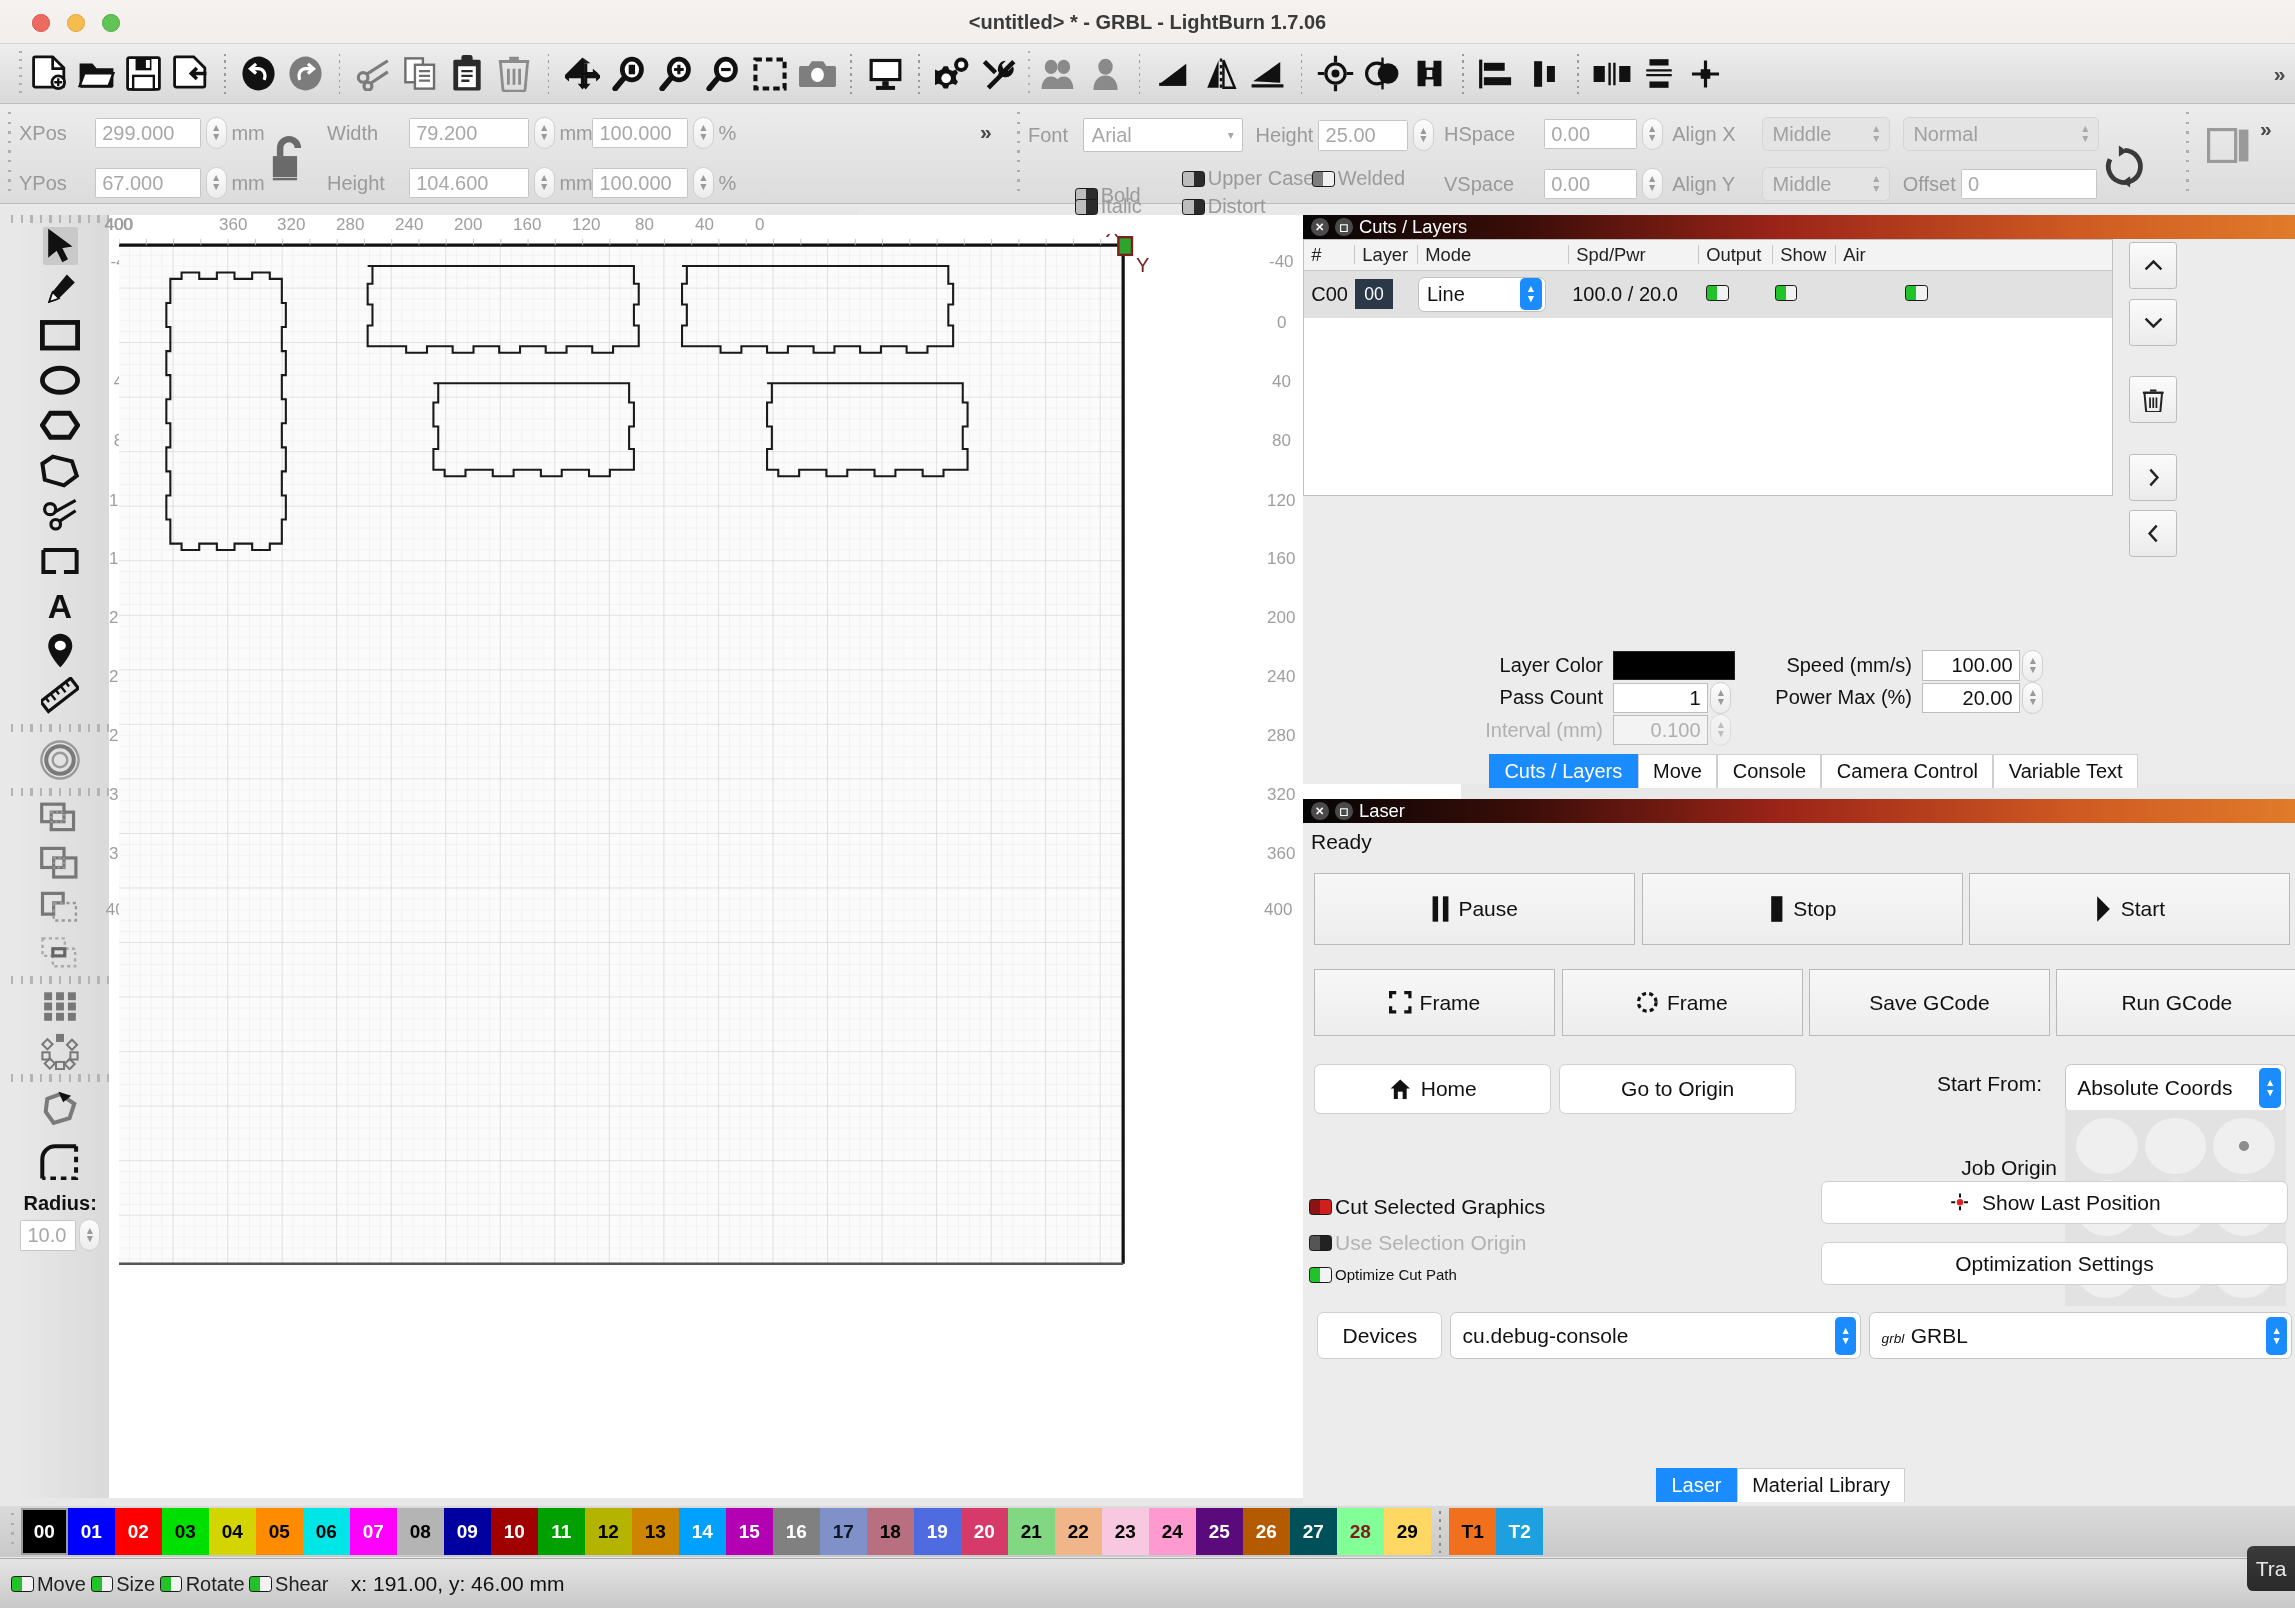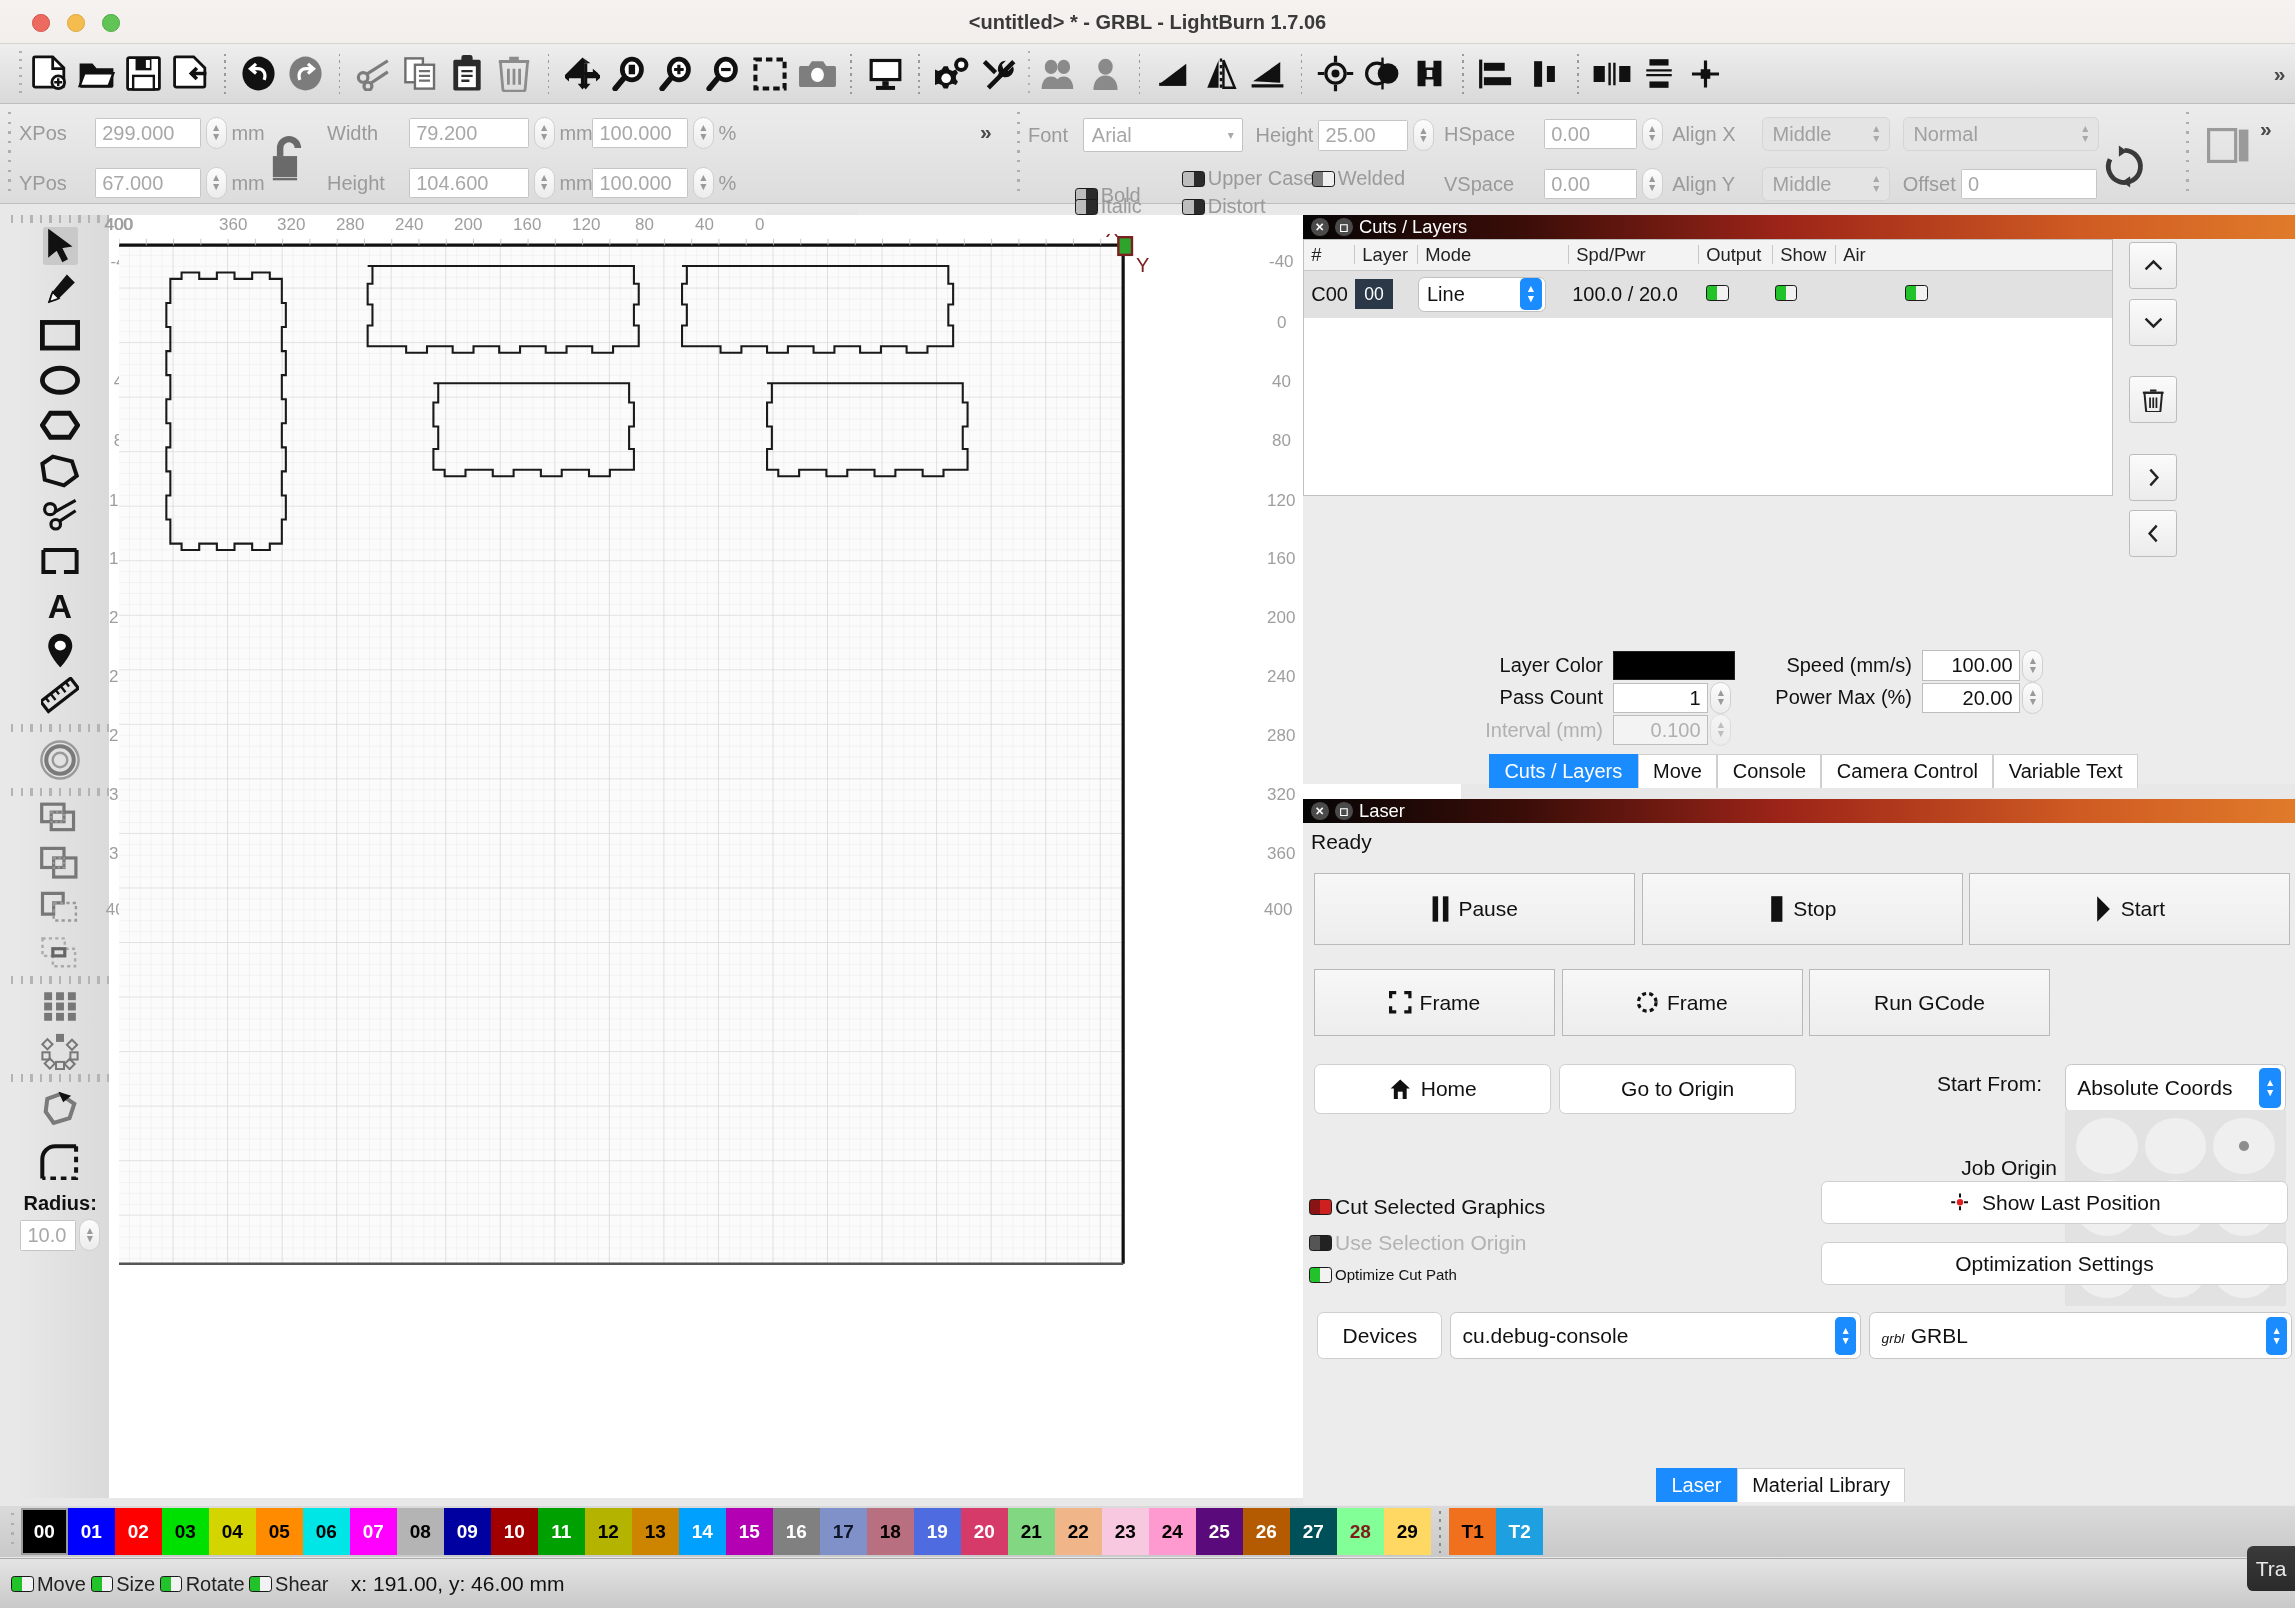--- a/index.html
+++ b/index.html
@@ -1067,20 +1067,23 @@
         <svg width="22.5" height="22.5" viewBox="0 0 28 28">
             <path d="M2 9V2h7M19 2h7v7M26 19v7h-7M9 26H2v-7" fill="none" stroke="#111" stroke-width="4"></path>
           </svg>
         <span>Frame</span>
       </div>
       <div class="lbtn" style="width:241px;height:67px">
         <svg width="22.5" height="22.5" viewBox="0 0 28 28">
             <circle cx="14" cy="14" r="11" fill="none" stroke="#111" stroke-width="4" stroke-dasharray="5 4"></circle>
           </svg>
         <span>Frame</span>
+      </div>
+      <div class="lbtn" style="width:241px;height:67px">
+        <span>Save GCode</span>
       </div>
       <div class="lbtn" style="width:241px;height:67px">
         <span>Run GCode</span>
       </div>
     </div>
 
     <div style="position:absolute;left:11.2px;top:265px;display:flex;gap:8px">
       <div class="wbtn" style="width:237px;height:50px">
         <svg width="22.5" height="22.5" viewBox="0 0 28 28">
             <path d="M14 2L2 13h4v13h16V13h4z" fill="#111"></path>

